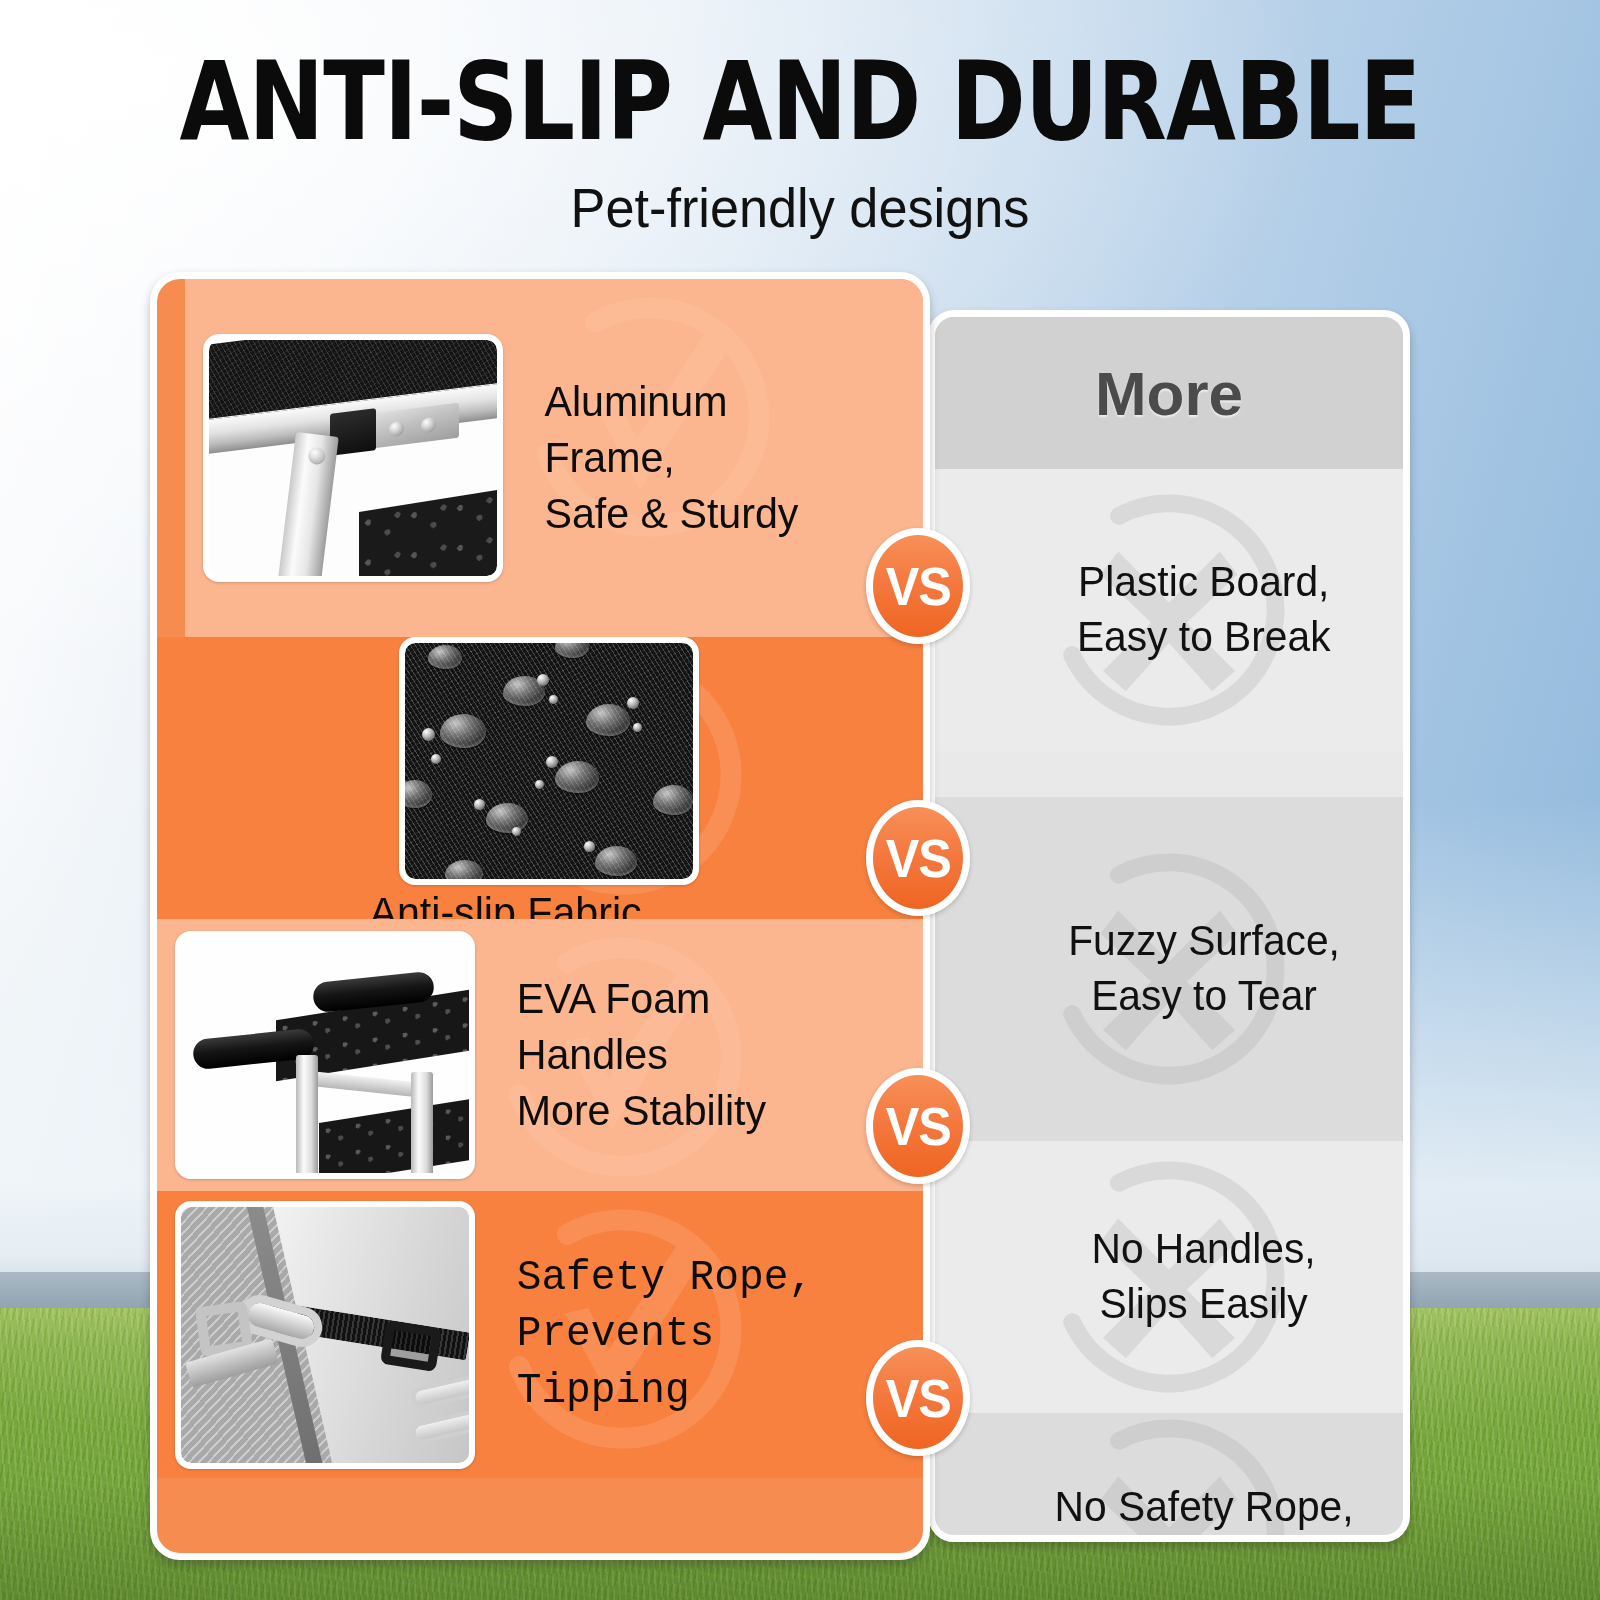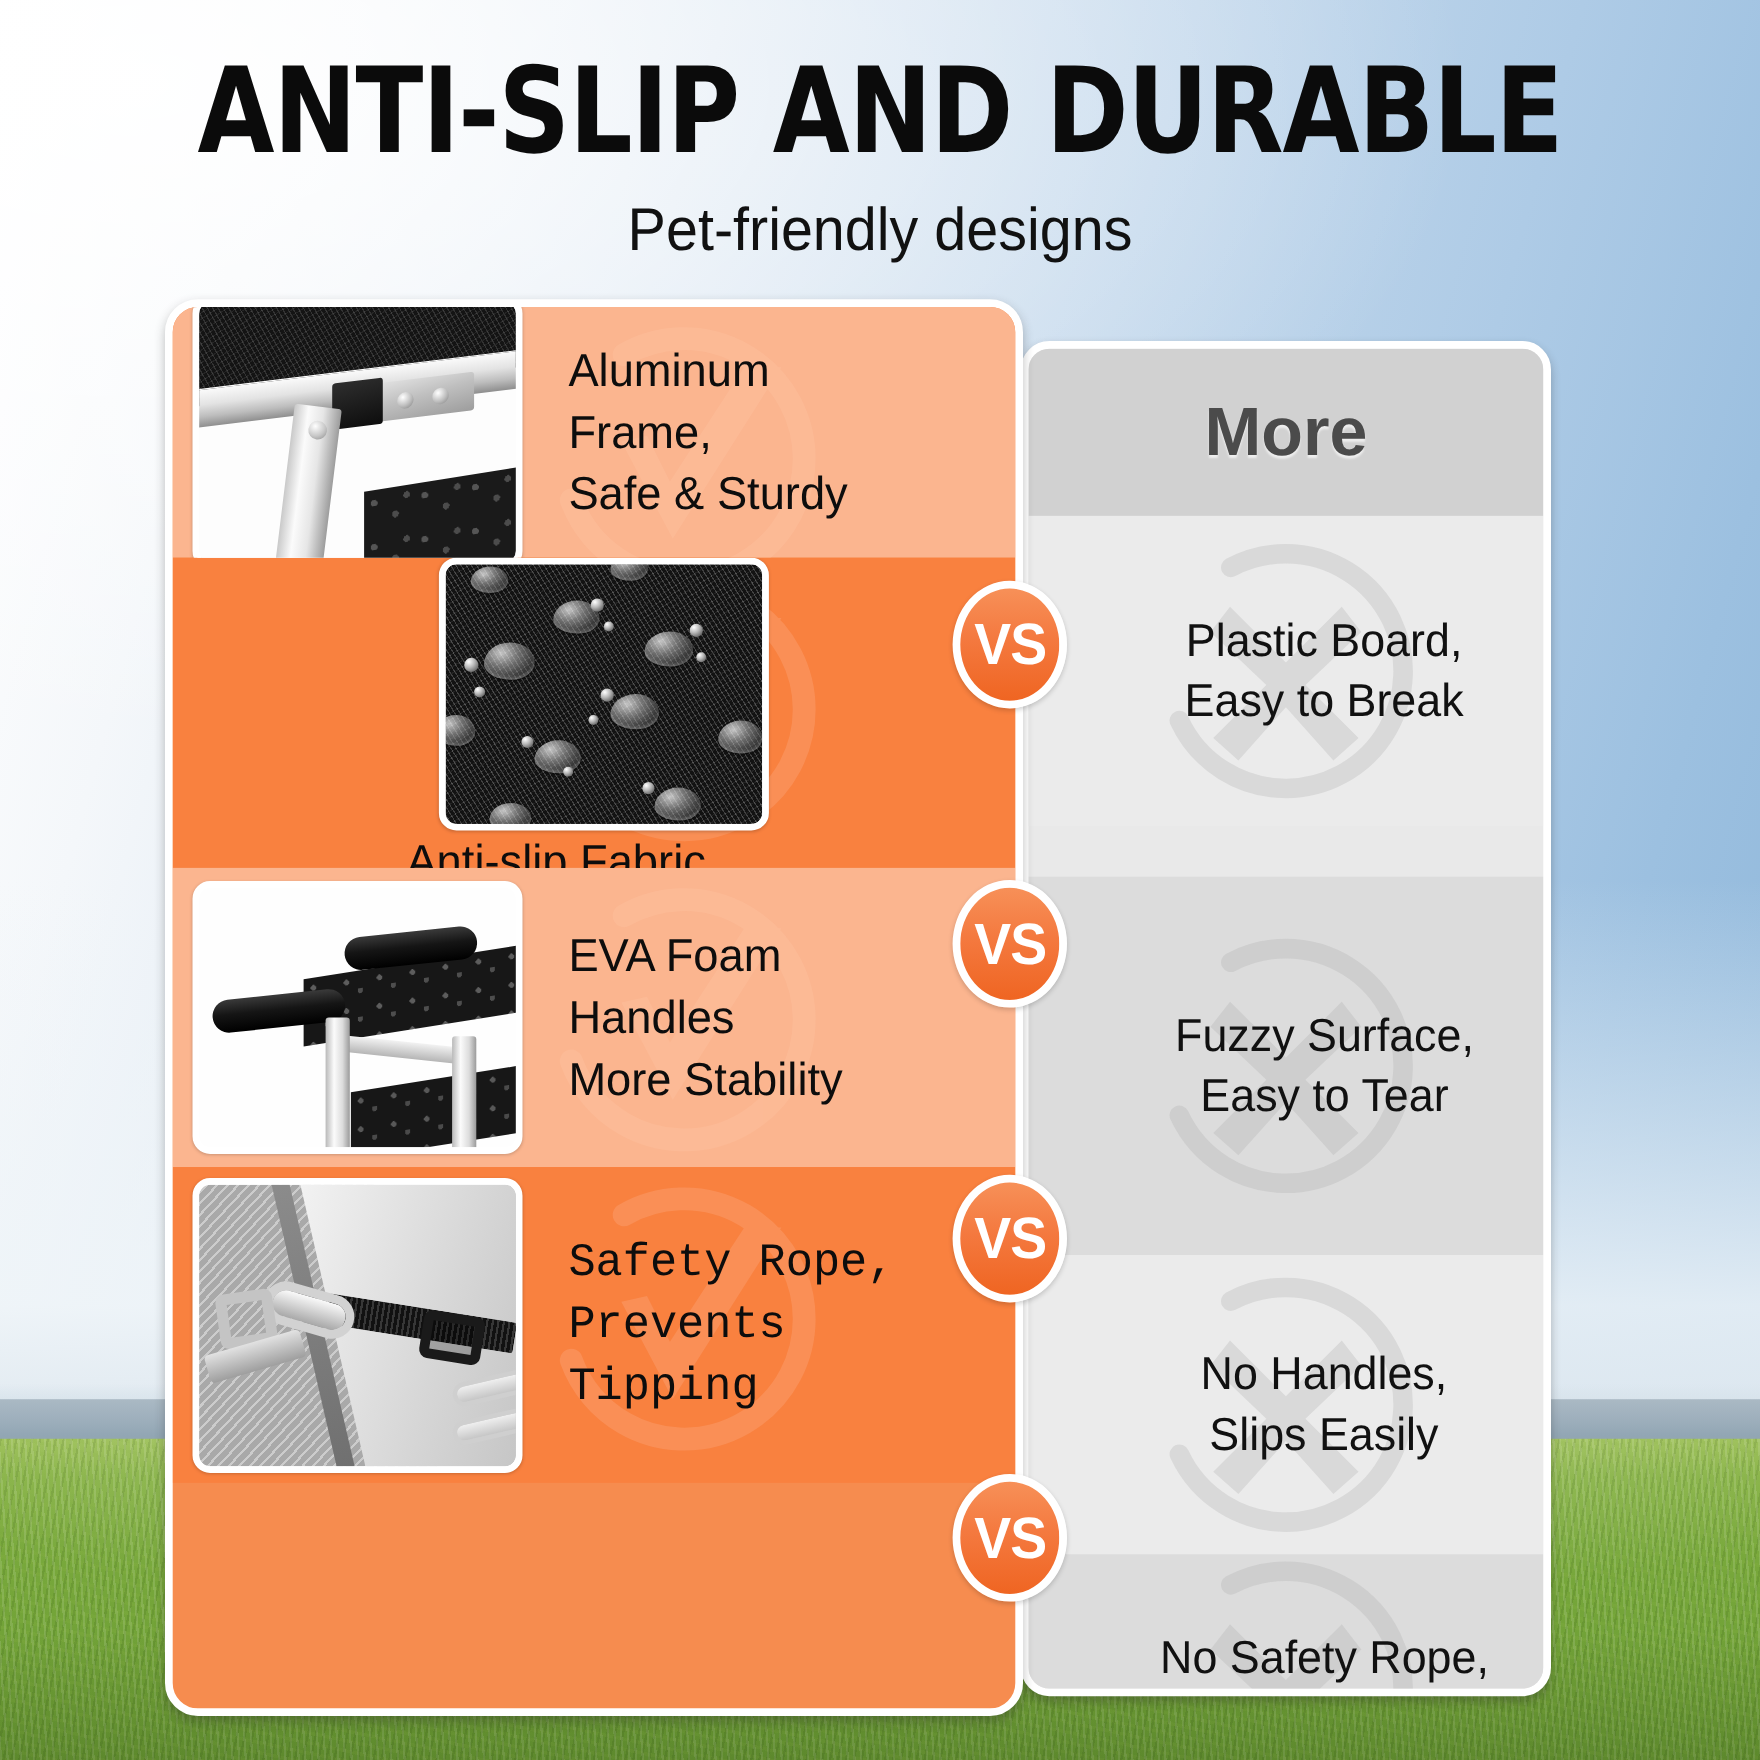--- a/index.html
+++ b/index.html
@@ -182,21 +182,21 @@
   }
   .our-rows { position: relative; }
   .our-row {
     position: relative;
     display: flex;
     align-items: center;
     overflow: hidden;
   }
   .our-row.light { background: #fbb58f; }
   .our-row.dark  { background: #f9813f; }
-  .our-row:nth-child(1) { height: 228px; }
+  .our-row:nth-child(1) { height: 358px; margin-left: 28px; }
   .our-row:nth-child(2) { height: 282px; flex-direction: column; }
   .our-row:nth-child(3) { height: 272px; }
   .our-row:nth-child(4) { height: 287px; font-family: Liberation Mono, monospace; }
 
   .thumb {
     position: relative;
     z-index: 3;
     flex: 0 0 auto;
     width: 300px;
     height: 248px;

